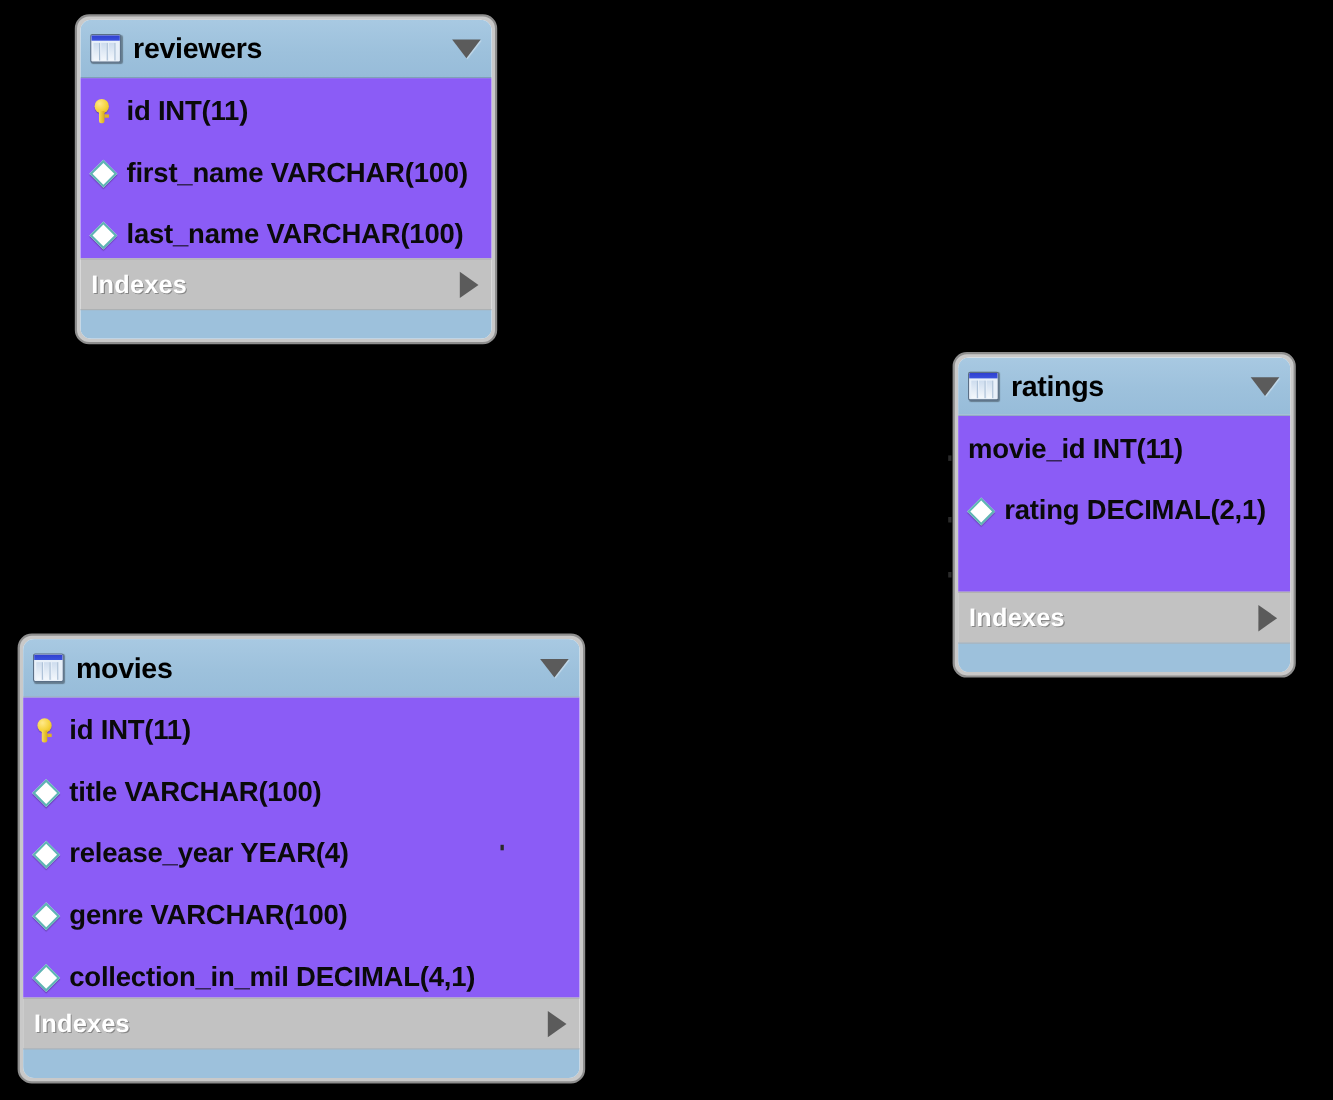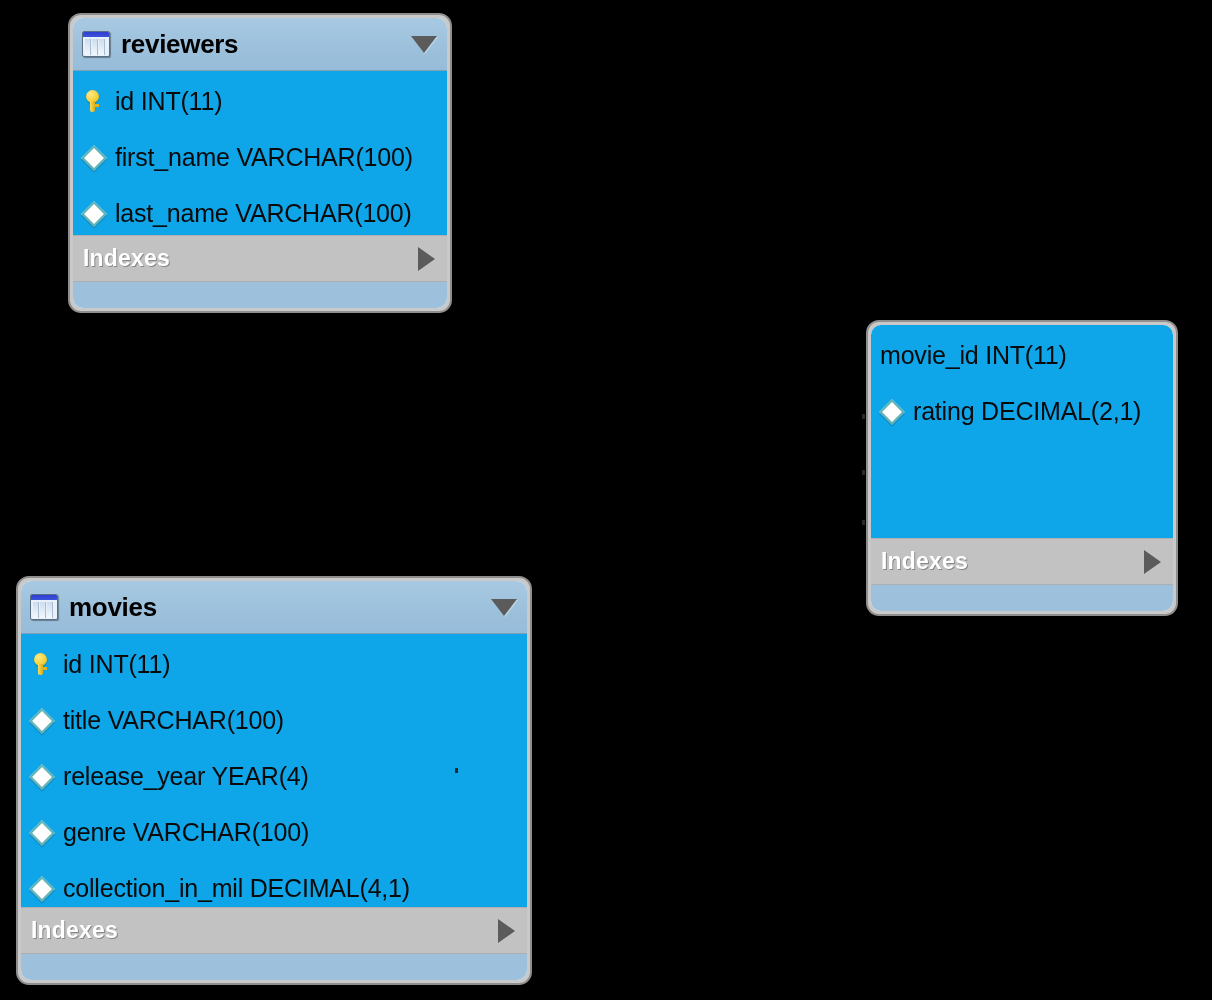--- a/index.html
+++ b/index.html
@@ -89,23 +89,24 @@
     width: 0; height: 0;
     border-left: 13px solid transparent;
     border-right: 13px solid transparent;
     border-top: 17px solid #5b5b5b;
     filter: drop-shadow(1px 1px 0 rgba(255,255,255,0.35));
   }
 
   
   .col-list {
     flex: 1 1 auto;
-    background: #0ea5e9;
+    background: #8b5cf6;
     padding: 2px 0 0 0;
     overflow: hidden;
+    font-weight: bold;
   }
   .col-row {
     height: 56px;
     display: flex;
     align-items: center;
     padding-left: 9px;
     white-space: nowrap;
   }
   .col-text {
     font-size: 25px;
@@ -234,20 +235,30 @@
         </div>
         <div class="idx-bar">
           <span class="idx-label">Indexes</span>
           <span class="idx-caret"></span>
         </div>
         <div class="foot-strip"></div>
       </div>
     </div>
     <div class="eer-table" style="left:866px; top:320px; width:312px; height:296px;">
       <div class="eer-inner">
+        <div class="tbl-header">
+          <span class="tbl-icon">
+            <span class="hdrbar"></span>
+            <span class="col c1"></span>
+            <span class="col c2"></span>
+            <span class="col c3"></span>
+          </span>
+          <span class="tbl-title">ratings</span>
+          <span class="hdr-caret"></span>
+        </div>
         <div class="col-list">
           <div class="col-row">
             <span class="icon-slot blank"></span>
             <span class="col-text">movie_id INT(11)</span>
           </div>
           <div class="col-row">
             <span class="icon-slot">
               <span class="diamond-icon"></span>
             </span>
             <span class="col-text">rating DECIMAL(2,1)</span>

